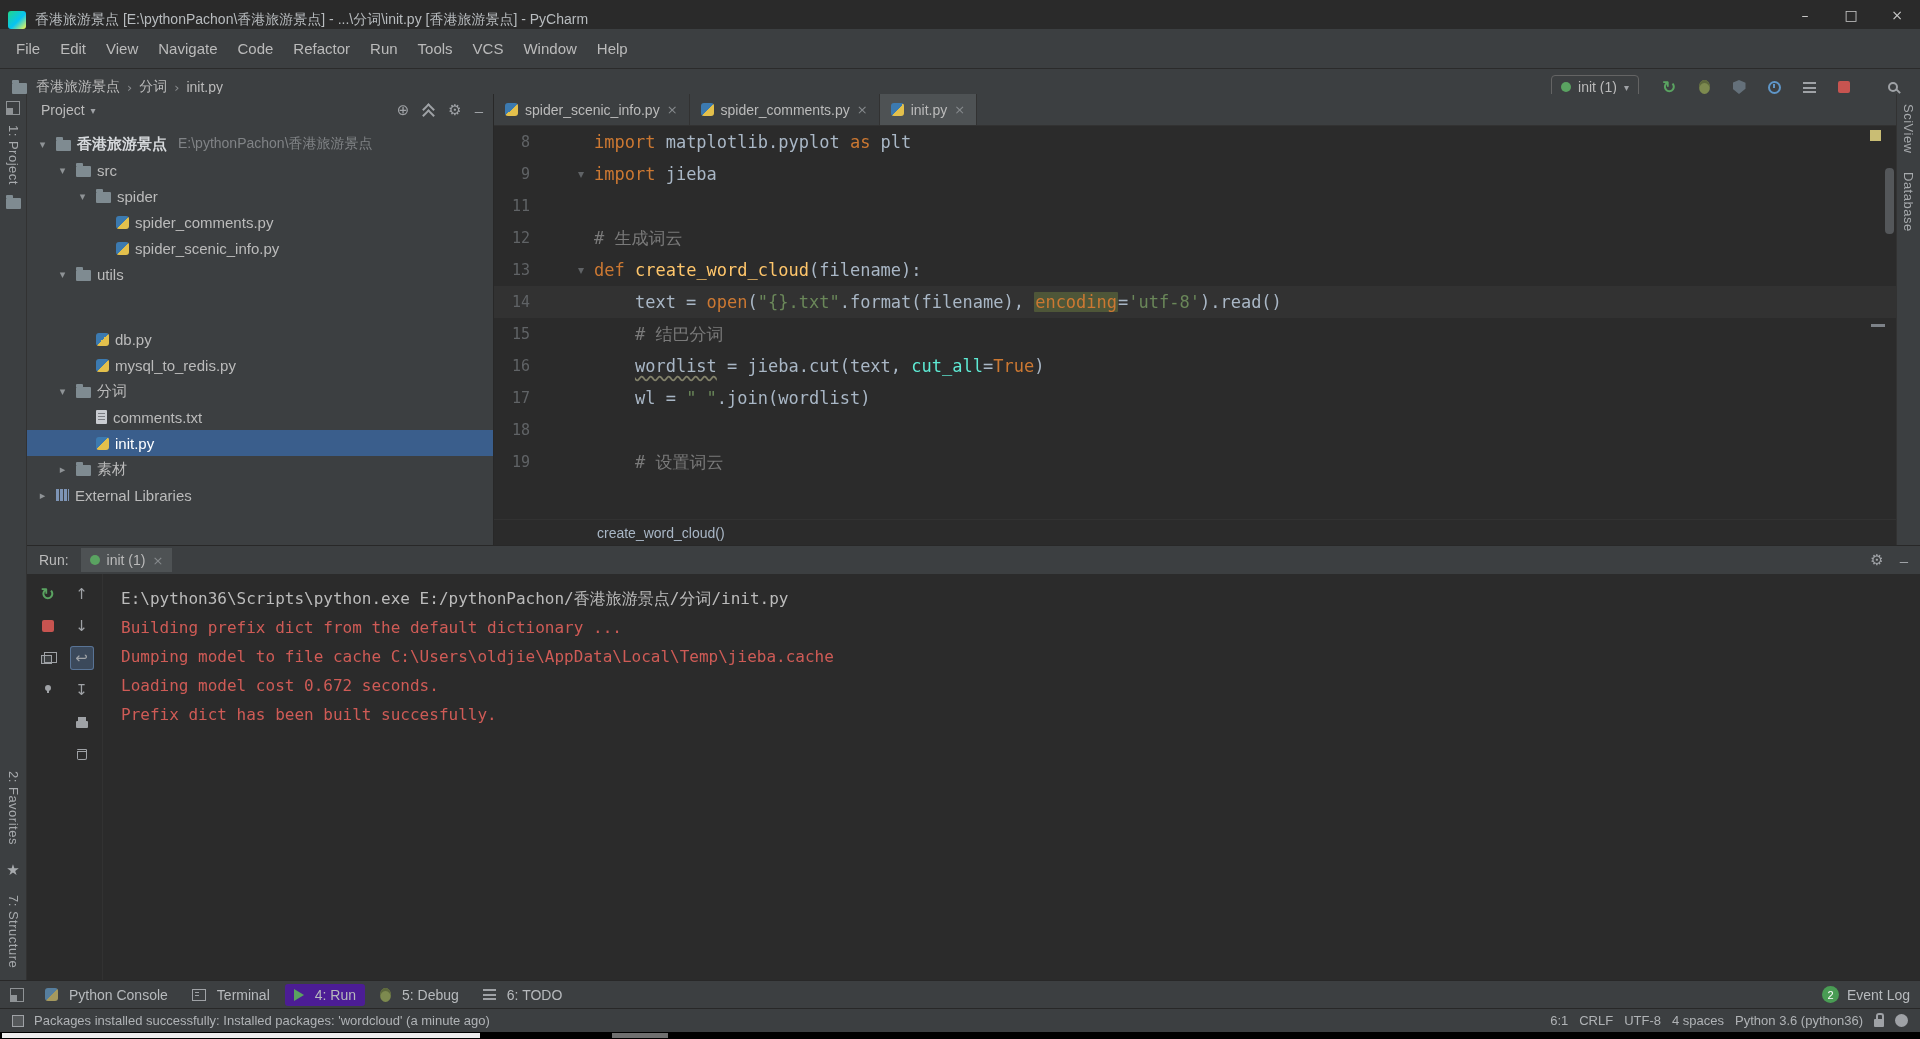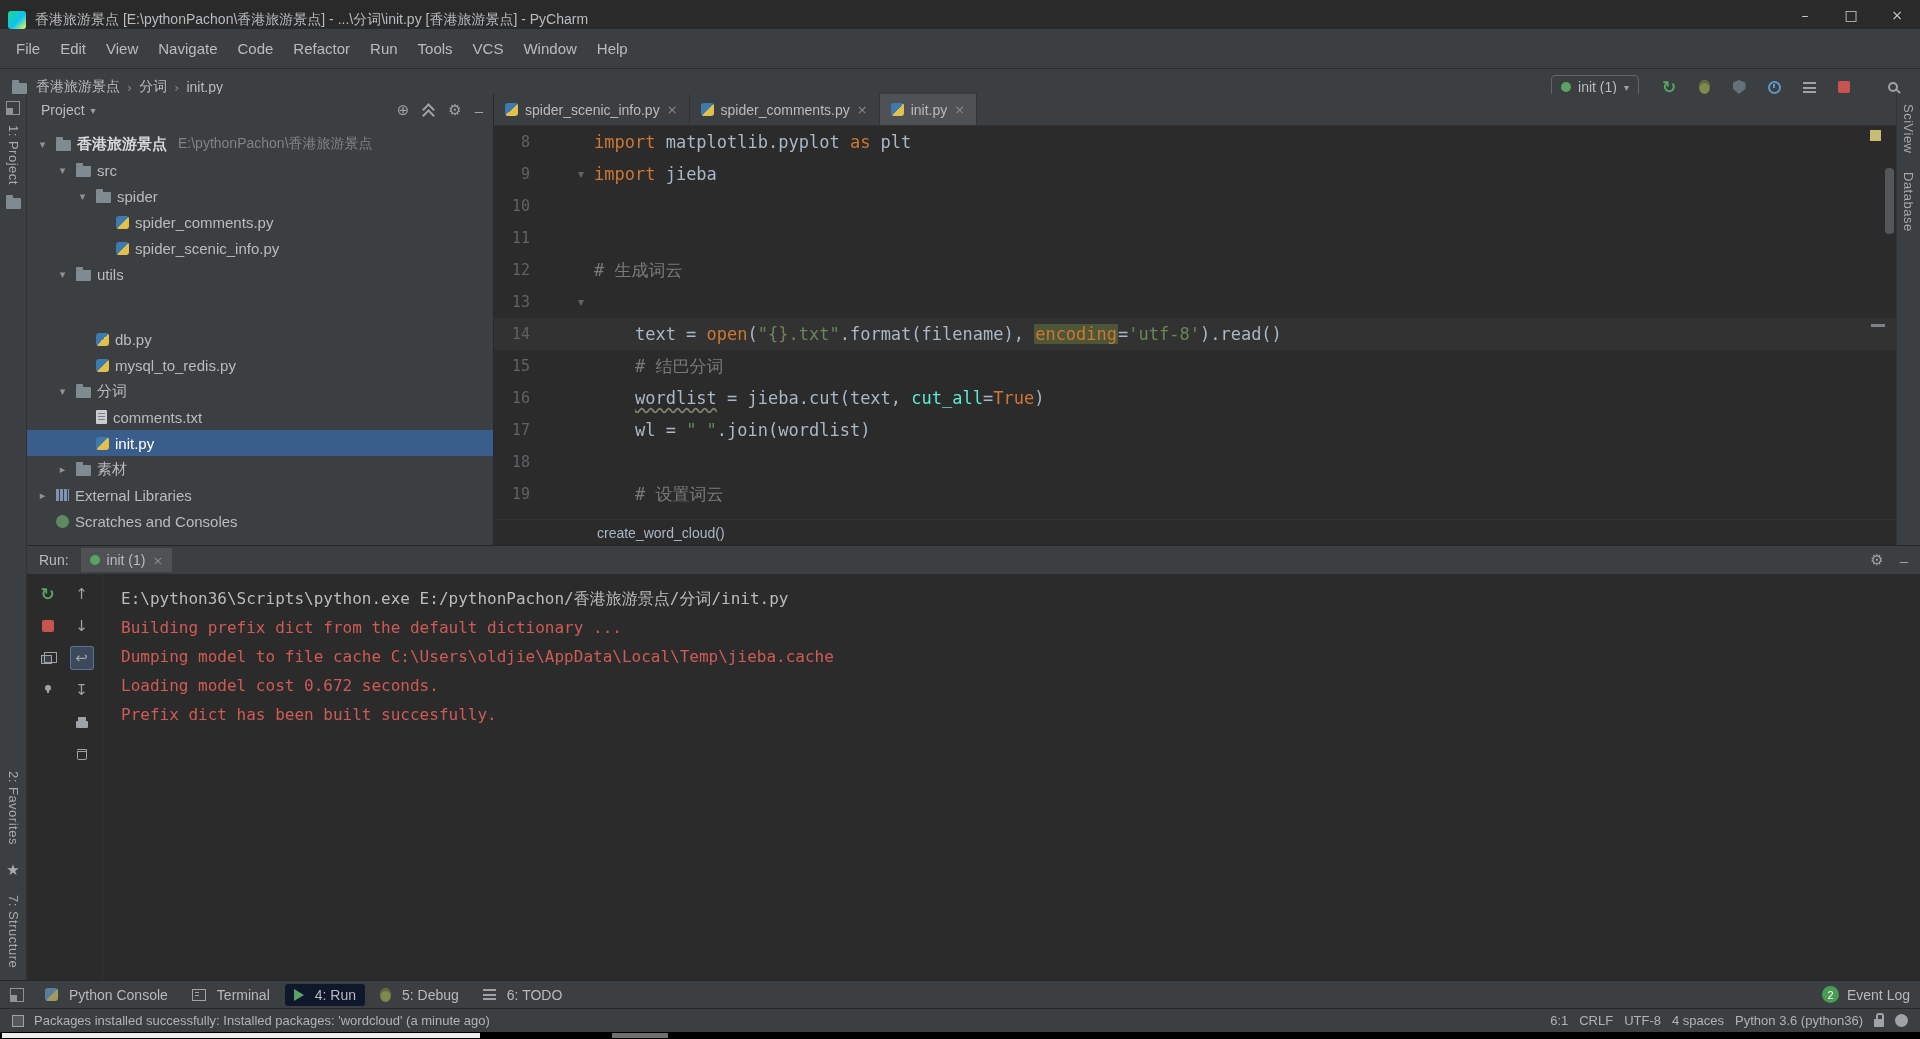--- a/index.html
+++ b/index.html
@@ -127,21 +127,21 @@
   .rt-col{display:flex;flex-direction:column;gap:8px;align-items:center;width:28px}
   .rt-btn{width:24px;height:24px;display:flex;align-items:center;justify-content:center;border-radius:3px;color:#9fa2a6;font-size:15px}
   .rt-btn.active{background:rgba(90,130,180,.35);box-shadow:inset 0 0 0 1px rgba(120,160,210,.5)}
   .console{flex:1;padding:10px 0 0 18px;font-family:"DejaVu Sans Mono",monospace;font-size:16px;line-height:29px;white-space:pre;overflow:hidden}
   .con-out{color:#bcbcbc}
   .con-err{color:#cf5b56}
 
   
   .bottombar{position:absolute;left:0;right:0;bottom:31px;height:28px;background:#3c3f41;border-top:1px solid #282828;display:flex;align-items:center;gap:6px;padding:0 10px;font-size:14px;color:#b7babd}
   .bb-item{display:flex;align-items:center;gap:11px;padding:3px 9px;border-radius:3px}
-  .bb-item.active{background:#0f172a}
+  .bb-item.active{background:#4c1d95}
   .eventlog{margin-left:auto;display:flex;align-items:center;gap:8px}
   .badge{width:17px;height:17px;border-radius:50%;background:#499c54;color:#fff;font-size:11px;display:flex;align-items:center;justify-content:center}
   .statusbar{position:absolute;left:0;right:0;bottom:7px;height:24px;background:#3c3f41;border-top:1px solid #282828;display:flex;align-items:center;gap:10px;padding:0 12px;font-size:13px;color:#b0b3b6}
   .sb-right{margin-left:auto;display:flex;align-items:center;gap:11px}
   .sliver{position:absolute;left:0;right:0;bottom:0;height:7px;background:#000}
   .sliver .w{position:absolute;left:2px;top:1px;width:478px;height:5px;background:#ededed}
   .sliver .g{position:absolute;left:612px;top:1px;width:56px;height:5px;background:#6f6f6f}
 </style>
 </head>
 <body>
@@ -298,25 +298,20 @@
             <div class="tree-row" style="padding-left: 28px;">
               <span class="tr-chev">▸</span>
               <span class="ic ic-folder"></span>
               <span class="tr-label">素材</span>
             </div>
             <div class="tree-row" style="padding-left: 8px;">
               <span class="tr-chev">▸</span>
               <span class="ic ic-lib"></span>
               <span class="tr-label">External Libraries</span>
             </div>
-            <div class="tree-row" style="padding-left: 8px;">
-              <span class="tr-chev"></span>
-              <span class="ic ic-scratch"></span>
-              <span class="tr-label">Scratches and Consoles</span>
-            </div>
           </div>
       </div>
 
       <div class="editor">
         <div class="tabs" id="tabs">
             <div class="tab">
               <span class="ic ic-py"></span>
               <span class="tab-label">spider_scenic_info.py</span>
               <span class="tab-close gly">×</span>
             </div>
@@ -328,24 +323,23 @@
             <div class="tab active">
               <span class="ic ic-py"></span>
               <span class="tab-label">init.py</span>
               <span class="tab-close gly">×</span>
             </div>
           </div>
         <div class="code-wrap">
           <div id="code">
               <div class="code-line"><span class="g-num">8</span><span class="g-fold"></span><span class="code-text"><span class="tok-kw">import</span><span class="tok-plain"> matplotlib.pyplot </span><span class="tok-kw">as</span><span class="tok-plain"> plt</span></span></div>
               <div class="code-line"><span class="g-num">9</span><span class="g-fold">▾</span><span class="code-text"><span class="tok-kw">import</span><span class="tok-plain"> jieba</span></span></div>
-              <div class="code-line"><span class="g-num">10</span><span class="g-fold"></span><span class="code-text"></span></div>
               <div class="code-line"><span class="g-num">11</span><span class="g-fold"></span><span class="code-text"></span></div>
               <div class="code-line"><span class="g-num">12</span><span class="g-fold"></span><span class="code-text"><span class="tok-com"># 生成词云</span></span></div>
-              <div class="code-line"><span class="g-num">13</span><span class="g-fold">▾</span></div>
+              <div class="code-line"><span class="g-num">13</span><span class="g-fold">▾</span><span class="code-text"><span class="tok-kw">def</span><span class="tok-plain"> </span><span class="tok-fn">create_word_cloud</span><span class="tok-plain">(filename):</span></span></div>
               <div class="code-line caret-line"><span class="g-num">14</span><span class="g-fold"></span><span class="code-text"><span class="tok-plain">    text = </span><span class="tok-builtin">open</span><span class="tok-plain">(</span><span class="tok-str">"{}.txt"</span><span class="tok-plain">.format(filename), </span><span class="tok-hl">encoding</span><span class="tok-plain">=</span><span class="tok-str">'utf-8'</span><span class="tok-plain">).read()</span></span></div>
               <div class="code-line"><span class="g-num">15</span><span class="g-fold"></span><span class="code-text"><span class="tok-com">    # 结巴分词</span></span></div>
               <div class="code-line"><span class="g-num">16</span><span class="g-fold"></span><span class="code-text"><span class="tok-plain">    </span><span class="tok-u">wordlist</span><span class="tok-plain"> = jieba.cut(text, </span><span class="tok-kwarg">cut_all</span><span class="tok-plain">=</span><span class="tok-kw">True</span><span class="tok-plain">)</span></span></div>
               <div class="code-line"><span class="g-num">17</span><span class="g-fold"></span><span class="code-text"><span class="tok-plain">    wl = </span><span class="tok-str">" "</span><span class="tok-plain">.join(wordlist)</span></span></div>
               <div class="code-line"><span class="g-num">18</span><span class="g-fold"></span><span class="code-text"></span></div>
               <div class="code-line"><span class="g-num">19</span><span class="g-fold"></span><span class="code-text"><span class="tok-com">    # 设置词云</span></span></div>
             </div>
           <div class="mark-warn"></div>
           <div class="mark-caret"></div>
           <div class="sb-thumb"></div>

